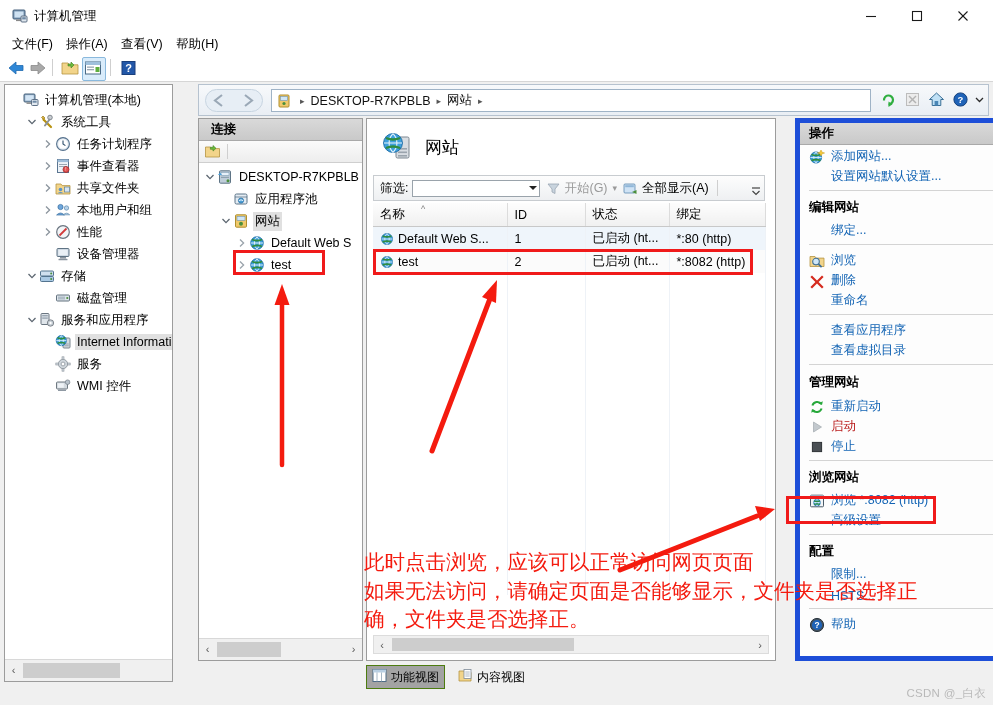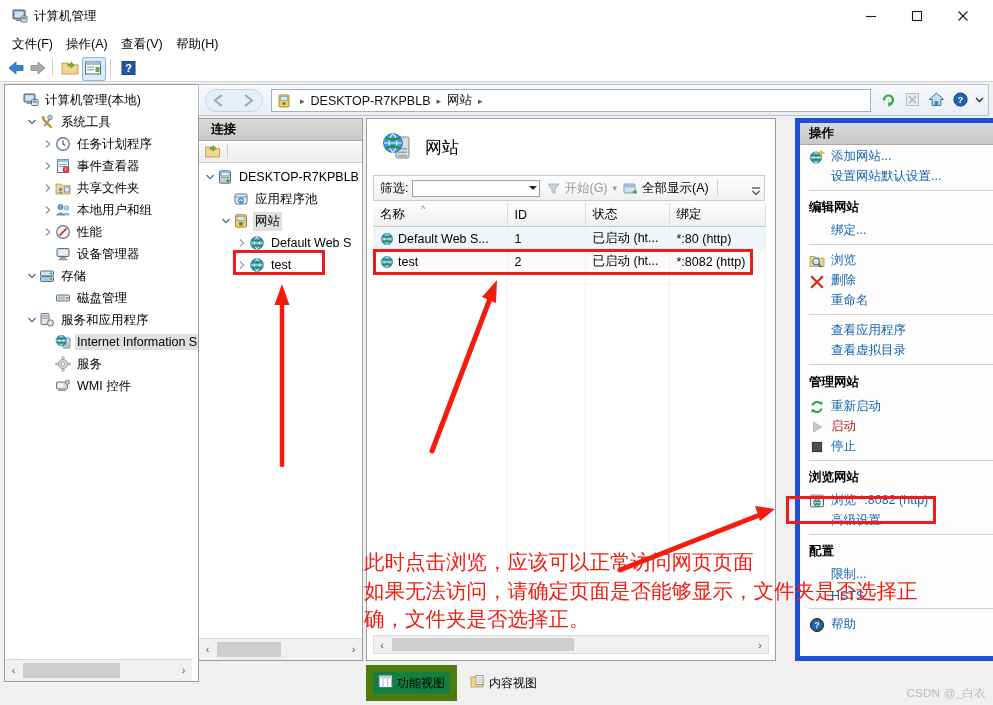--- a/index.html
+++ b/index.html
@@ -25,21 +25,21 @@
   .menubar{position:absolute;left:0;top:32px;width:993px;height:22px;background:#fff;}
   .menu-item{position:absolute;top:3px;font-size:12.5px;color:#000;white-space:nowrap;padding:1px 4px;}
 
   
   .toolbar{position:absolute;left:0;top:54px;width:993px;height:27px;background:#fff;border-bottom:1px solid #d6d6d6;}
   .tb-ico{position:absolute;top:4px;width:20px;height:20px;}
   .tb-sep{position:absolute;top:5px;width:1px;height:17px;background:#cfcfcf;}
   .tb-sel{position:absolute;top:3px;width:22px;height:22px;border:1px solid #8ab9dd;background:#d9ecfb;border-radius:2px;}
 
   
-  .leftpanel{position:absolute;left:4px;top:84px;width:195px;height:598px;background:#fff;border:1px solid #9c9c9c;box-sizing:border-box;overflow:hidden;}
+  .leftpanel{position:absolute;left:4px;top:84px;width:169px;height:598px;background:#fff;border:1px solid #9c9c9c;box-sizing:border-box;overflow:hidden;}
   .tree{position:absolute;left:0;top:0;right:0;bottom:22px;overflow:hidden;}
   .tnode{position:absolute;height:22px;display:flex;align-items:center;white-space:nowrap;font-size:12.5px;}
   .tnode .chev{width:14px;height:14px;display:flex;align-items:center;justify-content:center;color:#6a6a6a;flex:0 0 auto;}
   .tnode .tico{width:16px;height:16px;margin-right:4px;flex:0 0 auto;position:relative;}
   .tnode .tlabel{padding:1px 2px;}
   .tnode.sel .tlabel{background:#e0e0e0;}
 
   
   .hscroll{position:absolute;left:0;bottom:0;height:21px;background:#f0f0f0;border-top:1px solid #d8d8d8;}
   .hscroll .harrow{position:absolute;top:0;width:17px;height:20px;display:flex;align-items:center;justify-content:center;color:#5a5a5a;font-size:11px;}
@@ -88,21 +88,21 @@
   .sortmark{position:absolute;left:48px;top:1px;color:#808080;font-size:9px;}
   .cell-ico{display:inline-block;width:14px;height:14px;vertical-align:-3px;margin-right:4px;}
 
   .cp-hscroll{position:absolute;left:6px;right:6px;bottom:6px;height:19px;background:#f0f0f0;border:1px solid #dcdcdc;box-sizing:border-box;}
   .cp-hscroll .harrow{position:absolute;top:0;width:16px;height:17px;display:flex;align-items:center;justify-content:center;color:#5a5a5a;font-size:11px;}
   .cp-hscroll .hthumb{position:absolute;top:2px;left:18px;width:182px;height:13px;background:#cdcdcd;}
 
   
   .viewtabs{position:absolute;left:168px;top:581px;display:flex;align-items:center;gap:8px;}
   .vtab{display:flex;align-items:center;gap:4px;padding:2px 5px;font-size:12px;}
-  .vtab.active{border:7px solid #4d7c0f;background:#15803d;}
+  .vtab.active{border:1px solid #4d7c0f;background:#a3a3a3;}
 
   
   .actionpane{position:absolute;left:581px;top:34px;width:250px;height:543px;background:#fdfdfd;border:5px solid #1d4ed8;box-sizing:border-box;overflow:hidden;margin-left:16px;}
   .act-header{height:22px;background:linear-gradient(#d9d9d9,#c9c9c9);border-bottom:1px solid #a9a9a9;display:flex;align-items:center;padding-left:9px;font-weight:bold;font-size:12.5px;box-sizing:border-box;}
   .act-grouphdr{display:flex;align-items:center;justify-content:space-between;font-weight:bold;font-size:12.5px;padding:4px 8px 3px 9px;}
   .collapse-btn{width:17px;height:17px;border-radius:50%;border:1px solid #9aa6b2;background:linear-gradient(#fbfbfb,#e2e8ee);display:flex;align-items:center;justify-content:center;}
   .act-item{display:flex;align-items:flex-end;height:20px;padding-left:9px;font-size:12.5px;white-space:nowrap;}
   .act-item .aico{width:16px;height:16px;margin-right:6px;flex:0 0 auto;display:flex;align-items:center;justify-content:center;}
   .act-item .alabel{color:#1364b4;}
   .act-item.noico .alabel{margin-left:22px;}

